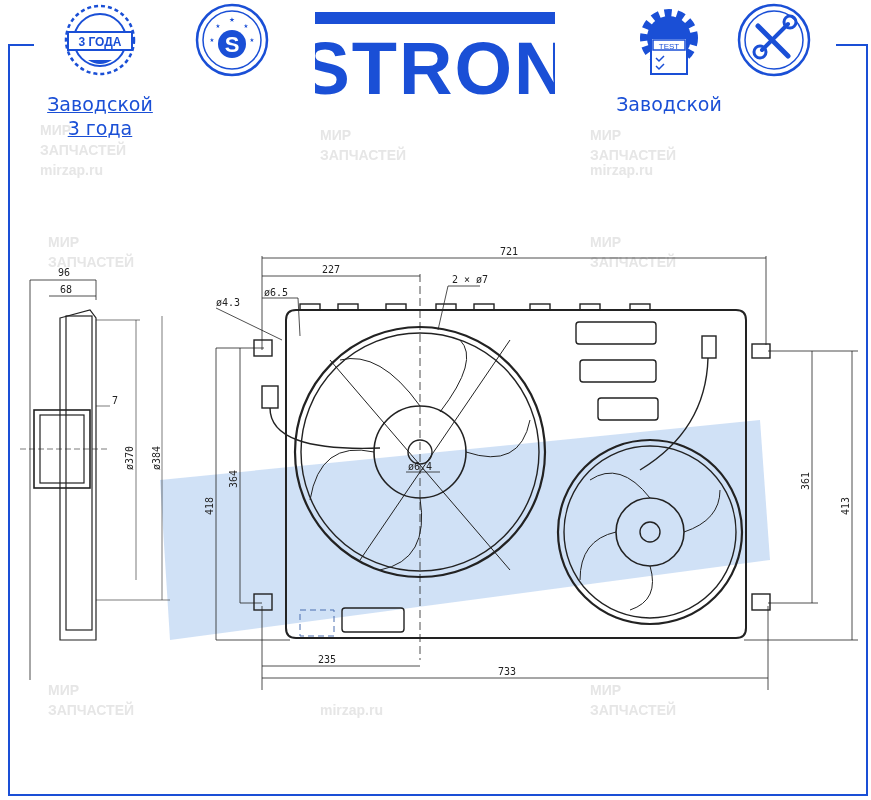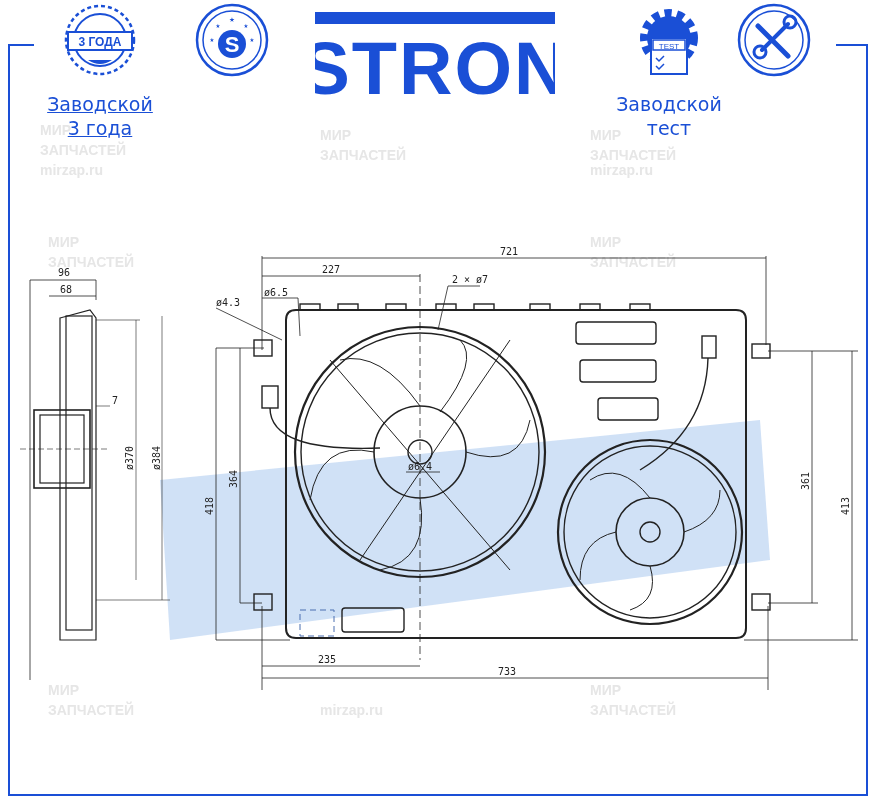--- a/index.html
+++ b/index.html
@@ -70,21 +70,20 @@
 <div class="feature" style="left:578px;top:2px;width:118px;margin-left:32px;">
   <svg class="icon" width="76" height="76" viewBox="0 0 76 76">
     <circle cx="38" cy="36" r="24" fill="none" stroke="#1a4fd6" stroke-width="10" stroke-dasharray="7 5"></circle>
     <circle cx="38" cy="36" r="22" fill="#1a4fd6"></circle>
     <rect x="20" y="36" width="36" height="36" fill="#fff" stroke="#1a4fd6" stroke-width="2"></rect>
     <rect x="22" y="38" width="32" height="10" fill="#fff" stroke="#1a4fd6" stroke-width="1.5"></rect>
     <text x="38" y="46.5" text-anchor="middle" font-size="8" fill="#1a4fd6" style="font-family:'Liberation Sans',sans-serif">TEST</text>
     <path d="M25 56 l3 3 l5 -5 M25 64 l3 3 l5 -5" fill="none" stroke="#1a4fd6" stroke-width="1.5"></path>
   </svg>
   <div>Заводской</div>
-  <div>тест</div>
 </div>
 
 <div class="feature" style="left:706px;top:2px;width:136px;">
   <svg class="icon" width="76" height="76" viewBox="0 0 76 76">
     <circle cx="38" cy="38" r="35" fill="none" stroke="#1a4fd6" stroke-width="2.5"></circle>
     <circle cx="38" cy="38" r="29" fill="none" stroke="#1a4fd6" stroke-width="1.5"></circle>
     <path d="M22 24 L52 54" stroke="#1a4fd6" stroke-width="5" stroke-linecap="round"></path>
     <path d="M52 22 L26 48" stroke="#1a4fd6" stroke-width="4" stroke-linecap="round"></path>
     <circle cx="54" cy="20" r="6" fill="none" stroke="#1a4fd6" stroke-width="3"></circle>
     <circle cx="24" cy="50" r="6" fill="none" stroke="#1a4fd6" stroke-width="3"></circle>

